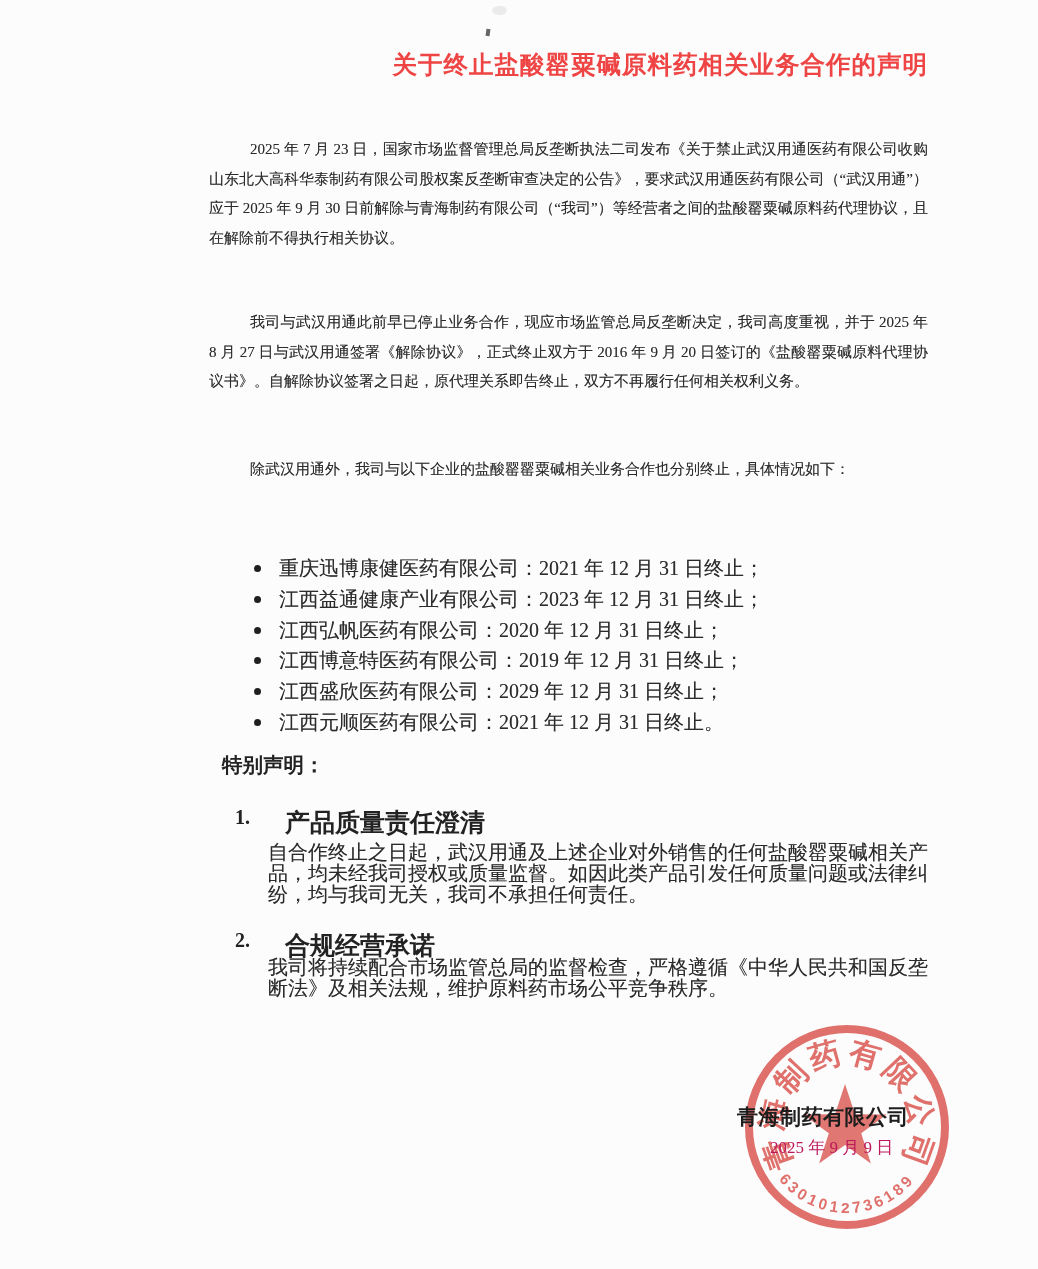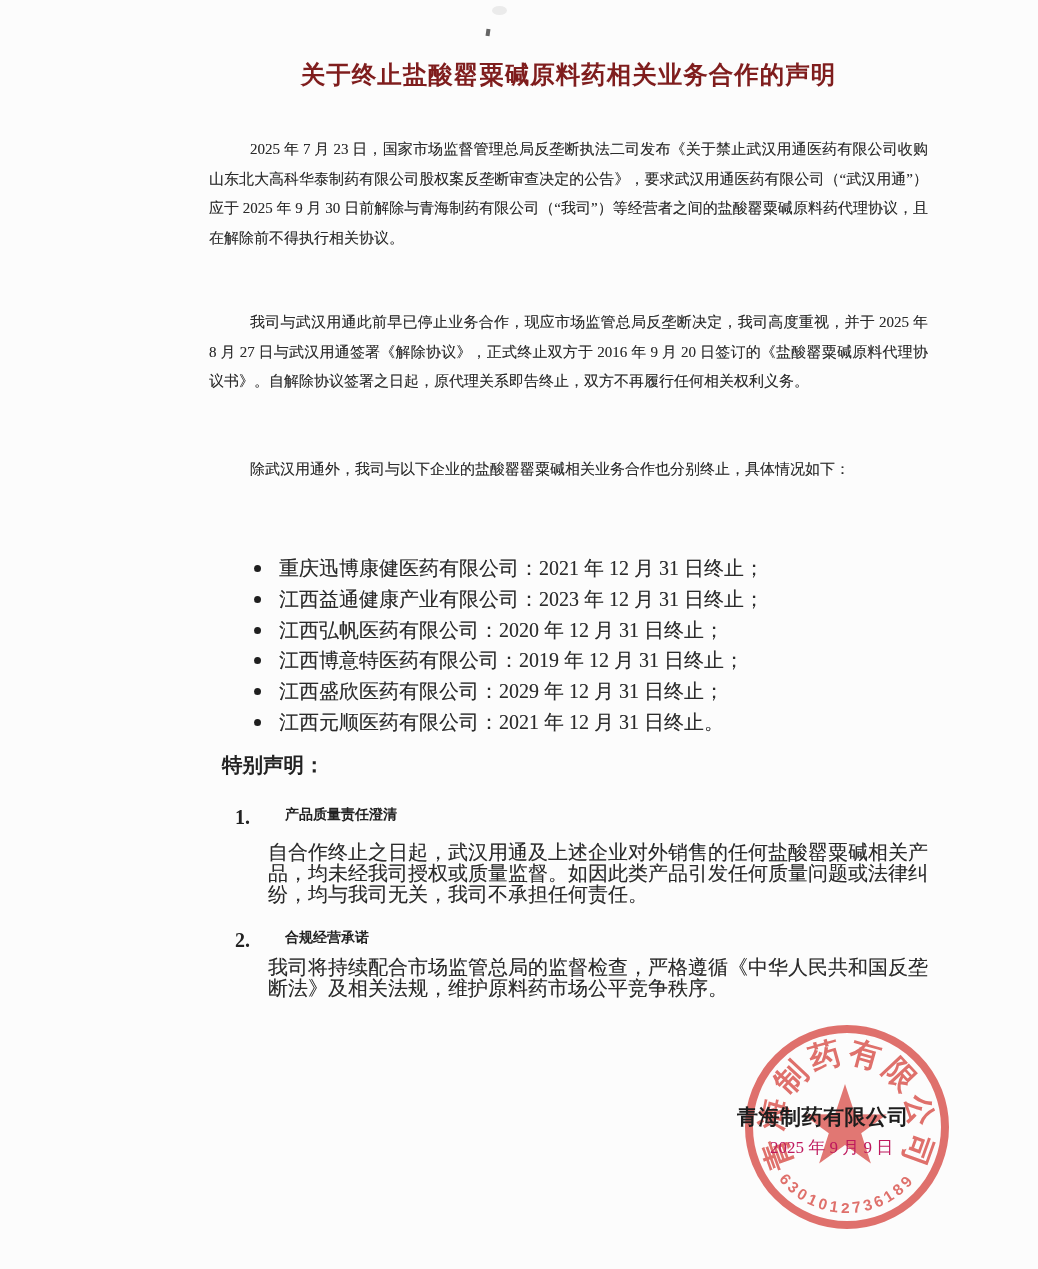--- a/index.html
+++ b/index.html
@@ -4,25 +4,25 @@
 <style>
   html,body{margin:0;padding:0;}
   body{width:1038px;height:1269px;background:#ffffff;overflow:hidden;}
   .page{
     position:relative;width:1038px;height:1269px;
     background:#fcfcfc;
     font-family:"Liberation Serif", serif;
     color:#2b2b2b;
   }
   .doc-title{
-    position:absolute;left:209px;top:58px;width:719px;
-    text-align:center;
+    position:absolute;left:209px;top:48px;width:719px;
+    text-align:right;
     font-family:"Liberation Sans", sans-serif;
     font-weight:700;font-size:24.5px;letter-spacing:1px;
-    color:#7f1d1d;
+    color:#ef4444;
   }
   .para{
     position:absolute;left:209px;width:719px;
     font-size:15px;line-height:29.6px;
     text-align:justify;text-indent:41px;
     text-shadow:0 0 .4px rgba(0,0,0,.35);
   }
   .p1{top:135px;}
   .p2{top:308px;}
   .p3{top:455px;}
@@ -43,21 +43,21 @@
     font-weight:700;font-size:20.5px;color:#222;
   }
   .item-num{
     position:absolute;left:235px;
     font-weight:700;font-size:20px;color:#222;
     font-family:"Liberation Serif", serif;
   }
   .item-title{
     position:absolute;left:285px;
     font-family:Liberation Serif, serif;
-    font-weight:700;font-size:14px;color:#222;
+    font-weight:700;font-size:25px;color:#222;
   }
   .item-body{
     position:absolute;left:268px;width:660px;
     font-size:20px;line-height:21px;text-align:justify;
     text-shadow:0 0 .4px rgba(0,0,0,.35);
   }
   .i1{top:806px;}
   .i1b{top:842px;}
   .i2{top:929px;}
   .i2b{top:957px;}

